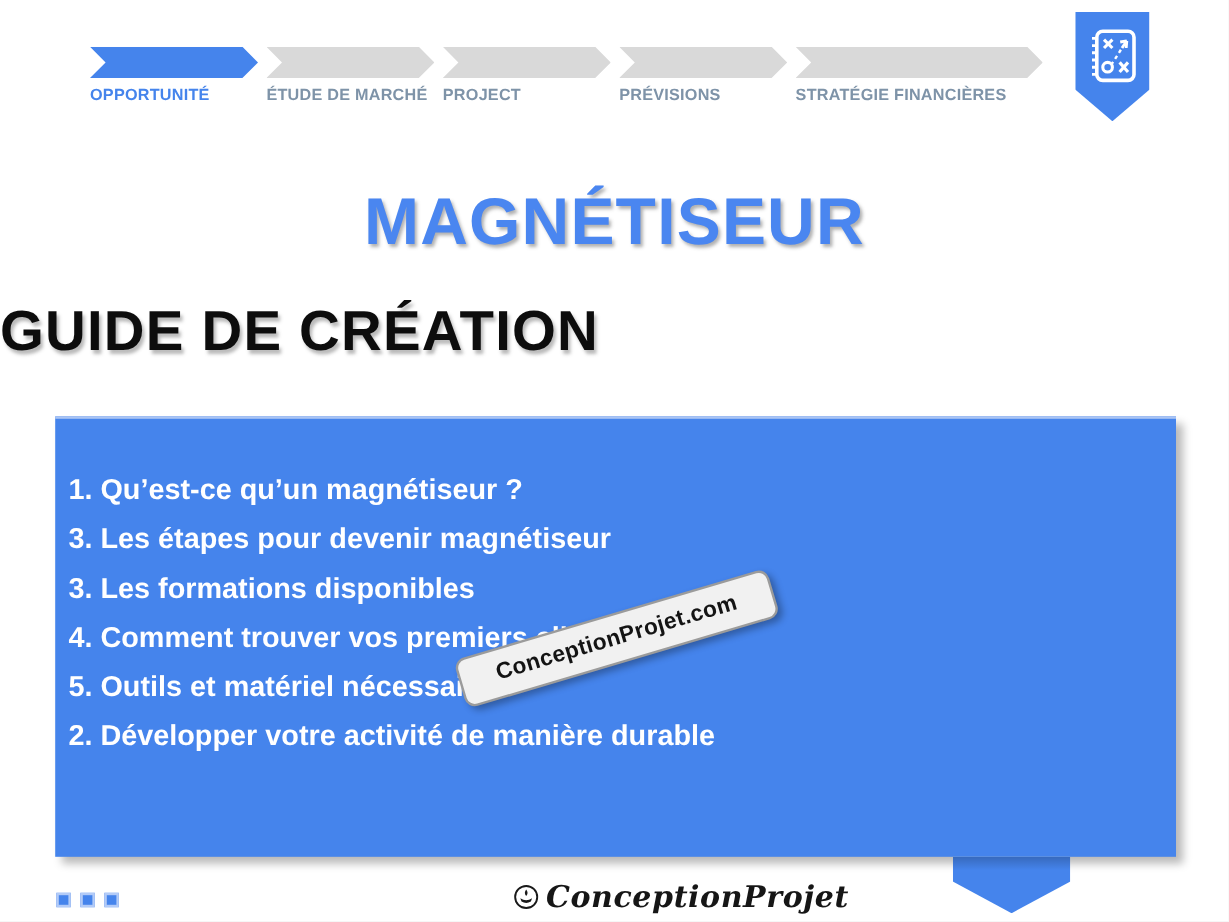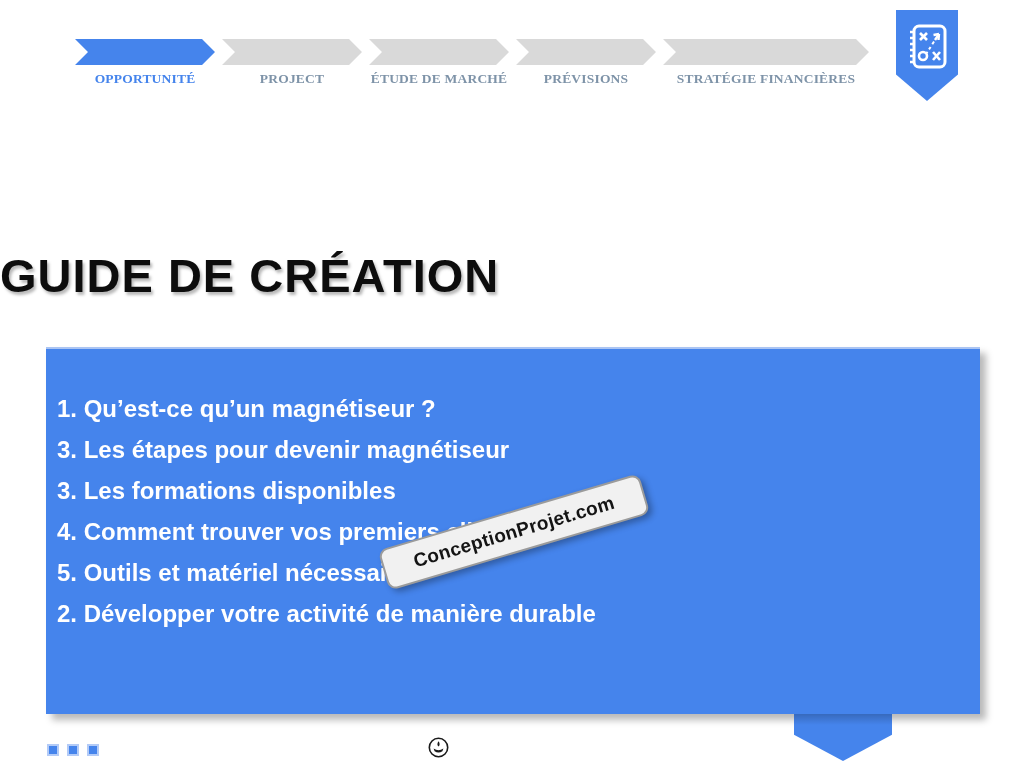--- a/index.html
+++ b/index.html
@@ -13,22 +13,22 @@
   .stepper { position:absolute; left:75px; top:39px; display:flex; gap:7px; }
   .step { display:flex; flex-direction:column; }
   .step-1, .step-2, .step-3, .step-4 { width:140px; }
   .step-5 { width:206px; }
   .chevron {
     height:26px; width:100%; background:#d9d9d9;
     clip-path: polygon(0 0, calc(100% - 13px) 0, 100% 50%, calc(100% - 13px) 100%, 0 100%, 13px 50%);
   }
   .step--active .chevron { background:#4584ec; }
   .step-label {
-    margin-top:6px; text-align:center; font-size:13.5px; font-weight:bold;
-    color:#7e93a8; letter-spacing:0.2px; white-space:nowrap;font-family:Liberation Serif, serif;
+    margin-top:6px; text-align:left; font-size:13.5px; font-weight:bold;
+    color:#7e93a8; letter-spacing:0.2px; white-space:nowrap;
   }
   .step--active .step-label { color:#4584ec; }
 
   
   .bookmark {
     position:absolute; left:896px; top:10px; width:62px; height:91px;
     background:#4584ec;
     clip-path: polygon(0 0, 100% 0, 100% 71%, 50% 100%, 0 71%);
     display:flex; justify-content:center;
   }
@@ -97,27 +97,27 @@
 </head>
 <body>
 
 <div class="slide">
 
   <div class="stepper">
     <div class="step step-1 step--active">
       <div class="chevron"></div>
       <div class="step-label">OPPORTUNITÉ</div>
     </div>
+    <div class="step step-3">
+      <div class="chevron"></div>
+      <div class="step-label">ÉTUDE DE MARCHÉ</div>
+    </div>
     <div class="step step-2">
       <div class="chevron"></div>
       <div class="step-label">PROJECT</div>
-    </div>
-    <div class="step step-3">
-      <div class="chevron"></div>
-      <div class="step-label">ÉTUDE DE MARCHÉ</div>
     </div>
     <div class="step step-4">
       <div class="chevron"></div>
       <div class="step-label">PRÉVISIONS</div>
     </div>
     <div class="step step-5">
       <div class="chevron"></div>
       <div class="step-label">STRATÉGIE FINANCIÈRES</div>
     </div>
   </div>
@@ -135,20 +135,21 @@
       <line x1="21" y1="10" x2="14" y2="17" stroke="#ffffff" stroke-width="2.6"></line>
       <path d="M20 31 Q24 25 29 17" fill="none" stroke="#ffffff" stroke-width="2" stroke-dasharray="3 3"></path>
       <path d="M33 11 L29 17" fill="none" stroke="#ffffff" stroke-width="2.4"></path>
       <path d="M33 11 L27.5 12 M33 11 L32.5 17" fill="none" stroke="#ffffff" stroke-width="2.4"></path>
       <circle cx="17" cy="33" r="4" fill="none" stroke="#ffffff" stroke-width="2.6"></circle>
       <line x1="27" y1="29" x2="34" y2="37" stroke="#ffffff" stroke-width="2.6"></line>
       <line x1="34" y1="29" x2="27" y2="37" stroke="#ffffff" stroke-width="2.6"></line>
     </svg>
   </div>
 
+  <div class="title-main">MAGNÉTISEUR</div>
   <div class="title-sub">GUIDE DE CRÉATION</div>
 
   <div class="content-box">
     <div class="toc-item">1. Qu’est-ce qu’un magnétiseur ?</div>
     <div class="toc-item">3. Les étapes pour devenir magnétiseur</div>
     <div class="toc-item">3. Les formations disponibles</div>
     <div class="toc-item">4. Comment trouver vos premiers clients</div>
     <div class="toc-item">5. Outils et matériel nécessaires</div>
     <div class="toc-item">2. Développer votre activité de manière durable</div>
   </div>
@@ -162,17 +163,18 @@
     <div class="dot"></div>
     <div class="dot"></div>
   </div>
 
   <div class="footer-logo">
     <svg width="21" height="21" viewBox="0 0 21 21">
       <circle cx="10.5" cy="10.5" r="9.2" fill="none" stroke="#1a1a1a" stroke-width="1.6"></circle>
       <path d="M10.5 4.2 C9 6.3 9 8 10.5 9.6 C12 8 12 6.3 10.5 4.2 Z" fill="#1a1a1a"></path>
       <path d="M5.6 11.6 q4.9 3.4 9.8 0 l-1 2.6 q-3.9 2.4 -7.8 0 z" fill="#1a1a1a"></path>
     </svg>
+    <span class="brand-name">ConceptionProjet</span>
   </div>
 
   <div class="ribbon"></div>
 
 </div>
 
 </body></html>

